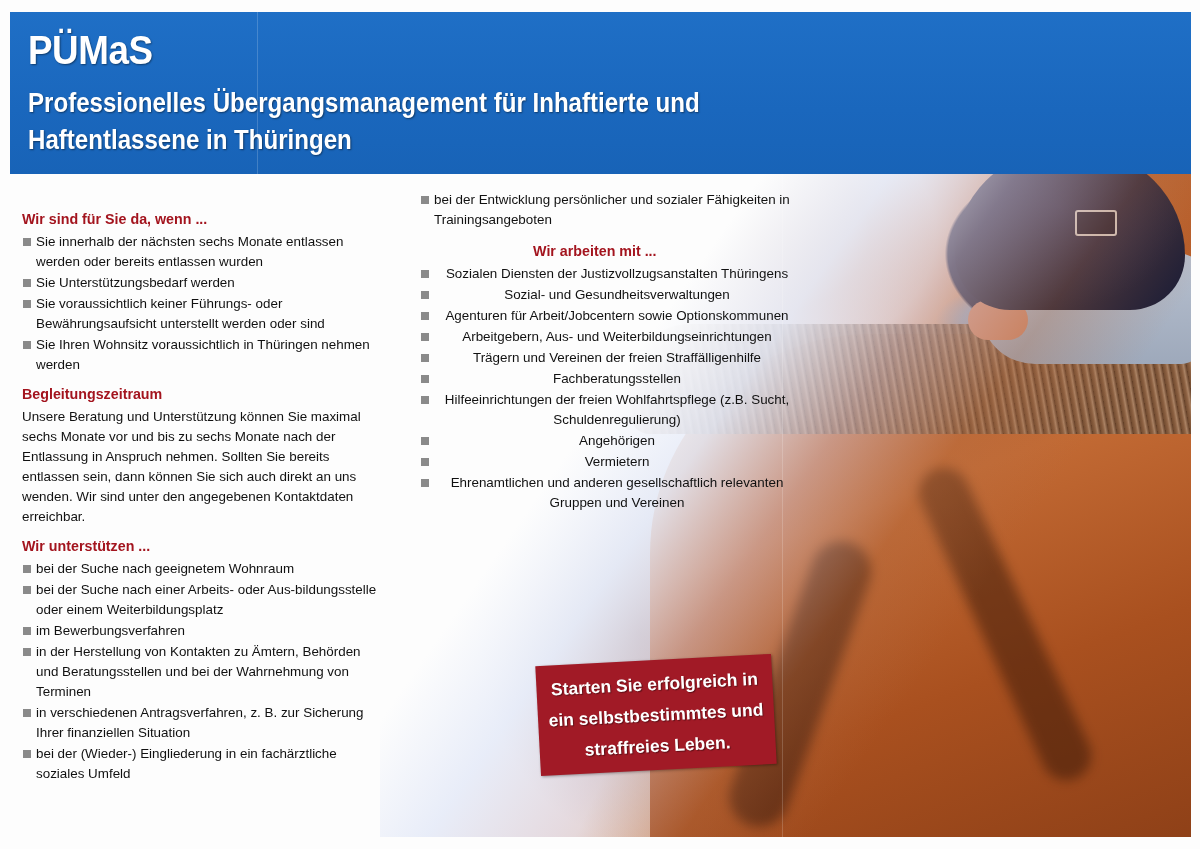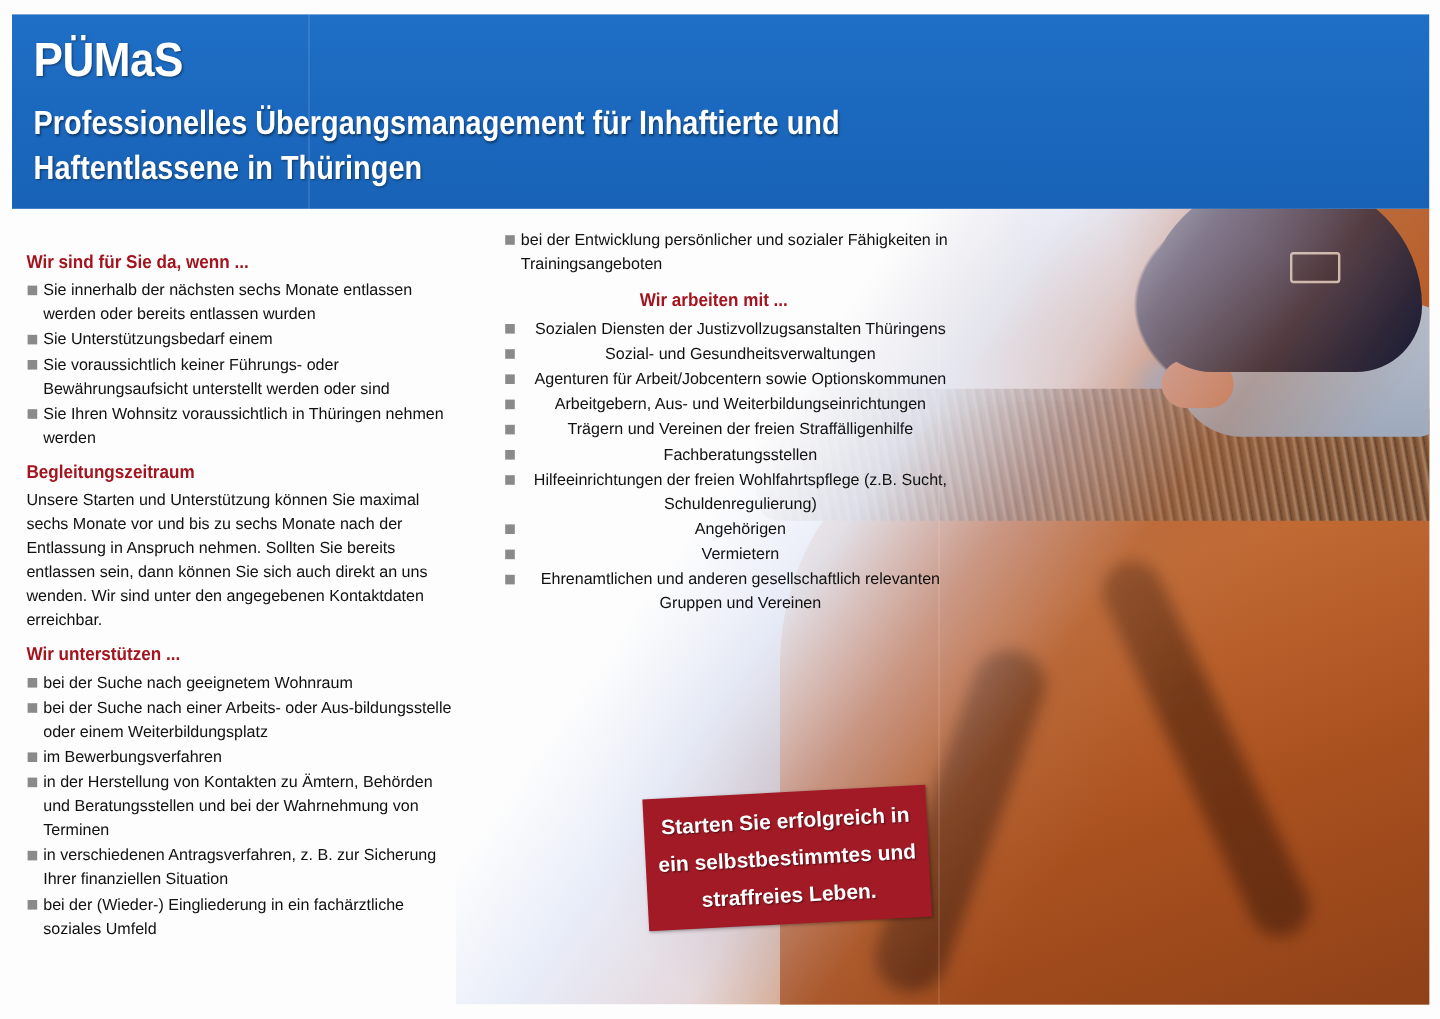--- a/index.html
+++ b/index.html
@@ -155,29 +155,29 @@
     </div>
     <div class="photo-sky"></div>
     <div class="photo-fold"></div>
   </div>
 
   <div class="col col-left">
     <div class="section">
       <div class="heading">Wir sind für Sie da, wenn ...</div>
       <ul class="blist">
         <li><span class="bullet"></span><span>Sie innerhalb der nächsten sechs Monate entlassen werden oder bereits entlassen wurden</span></li>
-        <li><span class="bullet"></span><span>Sie Unterstützungsbedarf einem</span></li>
+        <li><span class="bullet"></span><span>Sie Unterstützungsbedarf werden</span></li>
         <li><span class="bullet"></span><span>Sie voraussichtlich keiner Führungs- oder Bewährungsaufsicht unterstellt werden oder sind</span></li>
         <li><span class="bullet"></span><span>Sie Ihren Wohnsitz voraussichtlich in Thüringen nehmen werden</span></li>
       </ul>
     </div>
 
     <div class="section">
       <div class="heading">Begleitungszeitraum</div>
-      <p class="para">Unsere Starten und Unterstützung können Sie maximal sechs Monate vor und bis zu sechs Monate nach der Entlassung in Anspruch nehmen. Sollten Sie bereits entlassen sein, dann können Sie sich auch direkt an uns wenden. Wir sind unter den angegebenen Kontaktdaten erreichbar.</p>
+      <p class="para">Unsere Beratung und Unterstützung können Sie maximal sechs Monate vor und bis zu sechs Monate nach der Entlassung in Anspruch nehmen. Sollten Sie bereits entlassen sein, dann können Sie sich auch direkt an uns wenden. Wir sind unter den angegebenen Kontaktdaten erreichbar.</p>
     </div>
 
     <div class="section">
       <div class="heading">Wir unterstützen ...</div>
       <ul class="blist">
         <li><span class="bullet"></span><span>bei der Suche nach geeignetem Wohnraum</span></li>
         <li><span class="bullet"></span><span>bei der Suche nach einer Arbeits- oder Aus-bildungsstelle oder einem Weiterbildungsplatz</span></li>
         <li><span class="bullet"></span><span>im Bewerbungsverfahren</span></li>
         <li><span class="bullet"></span><span>in der Herstellung von Kontakten zu Ämtern, Behörden und Beratungsstellen und bei der Wahrnehmung von Terminen</span></li>
         <li><span class="bullet"></span><span>in verschiedenen Antragsverfahren, z. B. zur Sicherung Ihrer finanziellen Situation</span></li>

